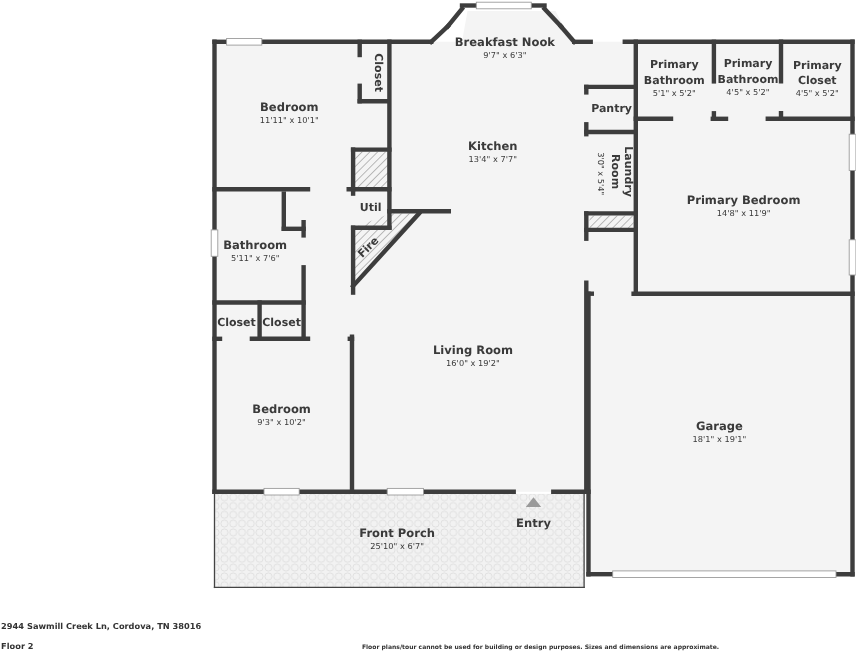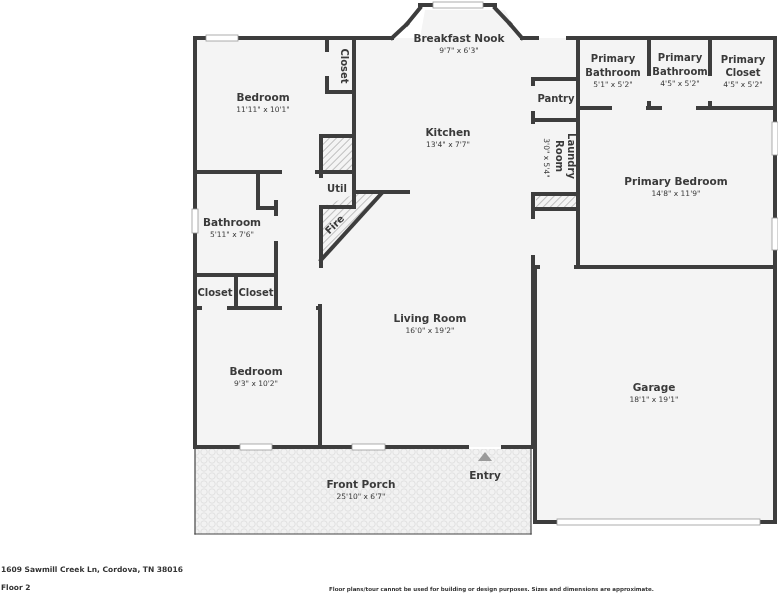--- a/index.html
+++ b/index.html
@@ -178,15 +178,15 @@
     <text class="room-dim" x="654" y="402" text-anchor="middle">18'1" x 19'1"</text>
 
     <text class="room-name" x="361" y="488" text-anchor="middle">Front Porch</text>
     <text class="room-dim" x="361" y="499" text-anchor="middle">25'10" x 6'7"</text>
 
     <polygon points="478,461 485,452 492,461" fill="#9a9a9a"></polygon>
     <text class="room-name" x="485" y="479" text-anchor="middle">Entry</text>
   </g>
 </svg>
 
-<div class="footer-address">1609 Sawmill Creek Ln, Cordova, TN 38016</div>
+<div class="footer-address">2944 Sawmill Creek Ln, Cordova, TN 38016</div>
 <div class="footer-floor">Floor 2</div>
 <div class="footer-disclaimer">Floor plans/tour cannot be used for building or design purposes. Sizes and dimensions are approximate.</div>
 
 </body></html>

